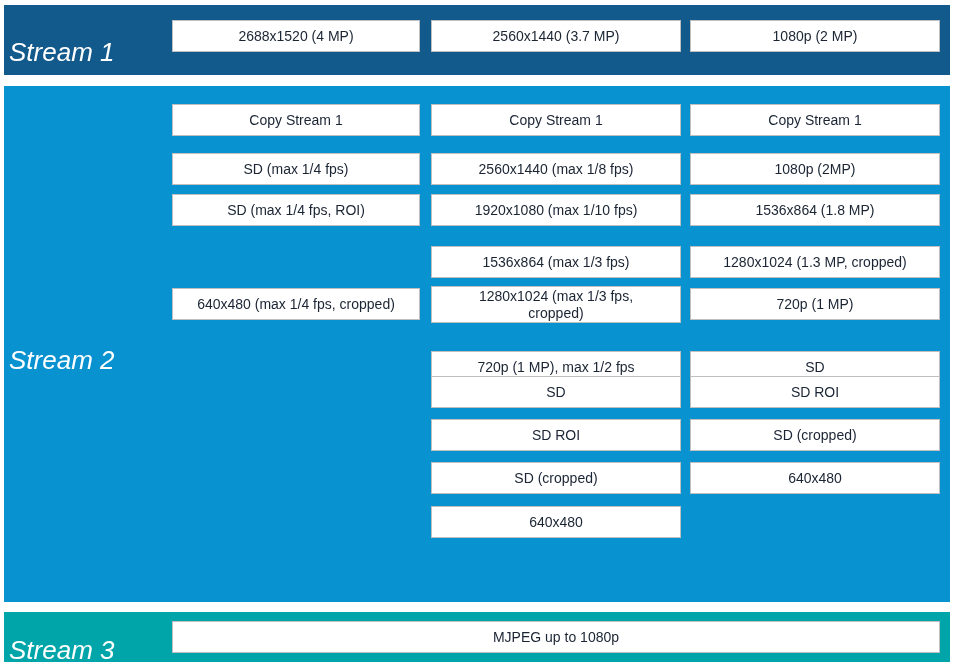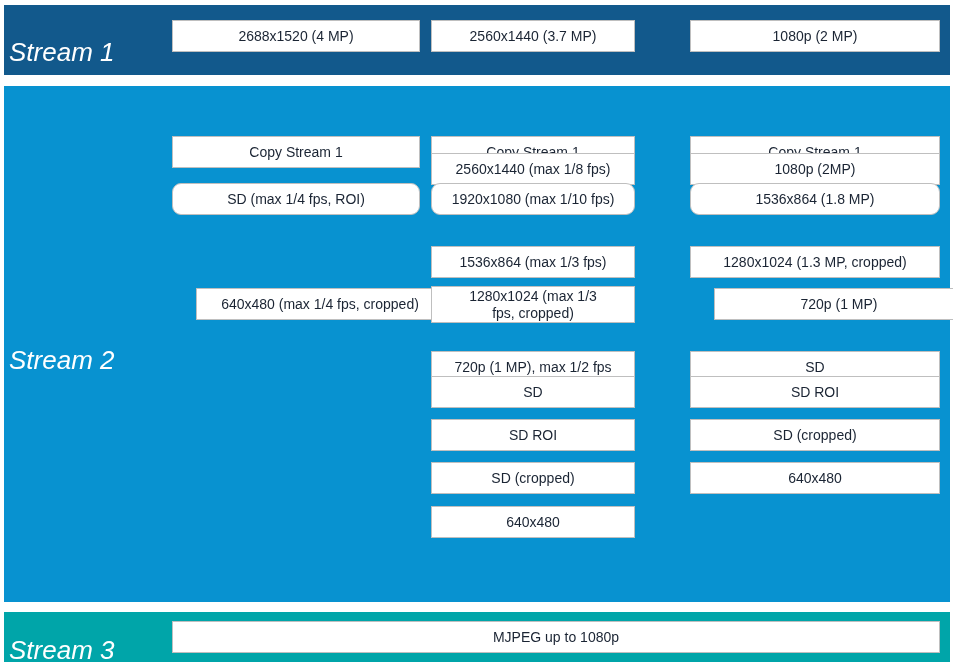--- a/index.html
+++ b/index.html
@@ -32,25 +32,25 @@
     border:1px solid var(--box-border,#bfbfbf);
     box-sizing:border-box;
     display:flex;align-items:center;justify-content:center;
     text-align:center;
     font-size:14px;line-height:1.2;
     color:var(--box-text,#1a2433);
     padding:15px 8px;
     height:31px;
   }
   .c1{left:172px;width:248px;}
-  .c2{left:431px;width:204px;}
+  .c2{left:431px;width:250px;}
   .c3{left:690px;width:250px;}
   .s1row{top:20px;height:30px;}
-  .r1{top:104px;margin-top:32px;} .r2{top:153px;} .r3{top:183px;border-radius:9px;} .r4{top:246px;}
-  .r5{top:288px;height:32px;margin-left:24px;}
+  .r1{top:104px;} .r2{top:153px;} .r3{top:194px;} .r4{top:246px;}
+  .r5{top:288px;height:32px;}
   .r5b{top:286px;height:37px;padding:8px 28px;}
   .r6{top:331px;margin-top:20px;} .r7{top:376px;} .r8{top:419px;} .r9{top:462px;} .r10{top:506px;}
   .s3box{top:621px;height:18px;left:172px;width:768px;}
 </style>
 </head>
 <body>
 
 <div class="page">
 
   <div class="band band-s1" style="background-color: rgb(18, 89, 140);"></div>
@@ -61,20 +61,21 @@
 
   <div class="stream-label lbl-s1">Stream 1</div>
   <div class="stream-label lbl-s2">Stream 2</div>
   <div class="stream-label lbl-s3">Stream 3</div>
 
   <div class="box c1 s1row">2688x1520 (4 MP)</div>
   <div class="box c2 s1row">2560x1440 (3.7 MP)</div>
   <div class="box c3 s1row">1080p (2 MP)</div>
 
   <div class="box c1 r1">Copy Stream 1</div>
+  <div class="box c1 r2">SD (max 1/4 fps)</div>
   <div class="box c1 r3">SD (max 1/4 fps, ROI)</div>
   <div class="box c1 r5">640x480 (max 1/4 fps, cropped)</div>
 
   <div class="box c2 r1">Copy Stream 1</div>
   <div class="box c2 r2">2560x1440 (max 1/8 fps)</div>
   <div class="box c2 r3">1920x1080 (max 1/10 fps)</div>
   <div class="box c2 r4">1536x864 (max 1/3 fps)</div>
   <div class="box c2 r5b">1280x1024 (max 1/3 fps, cropped)</div>
   <div class="box c2 r6">720p (1 MP), max 1/2 fps</div>
   <div class="box c2 r7">SD</div>

